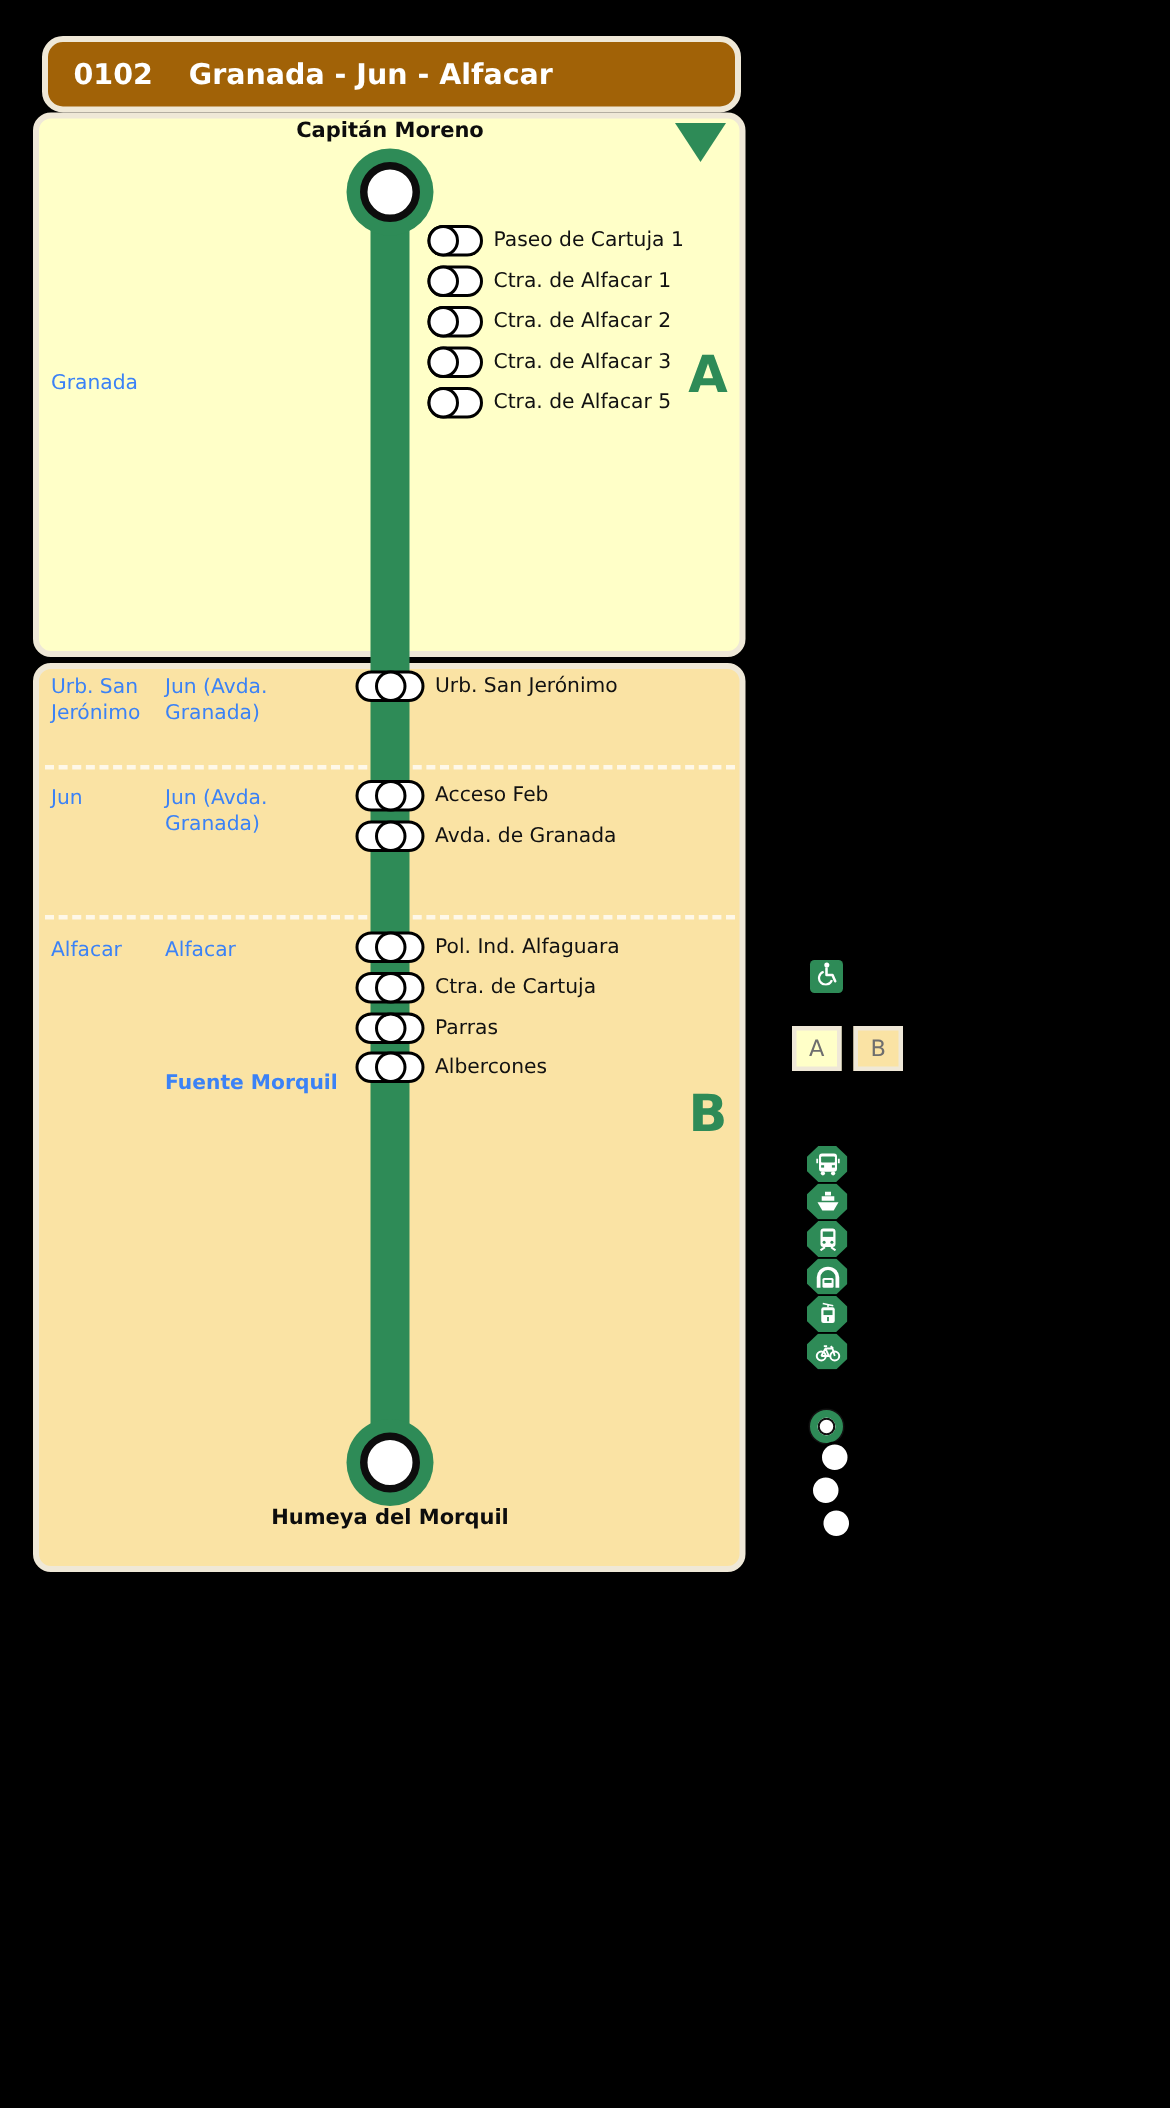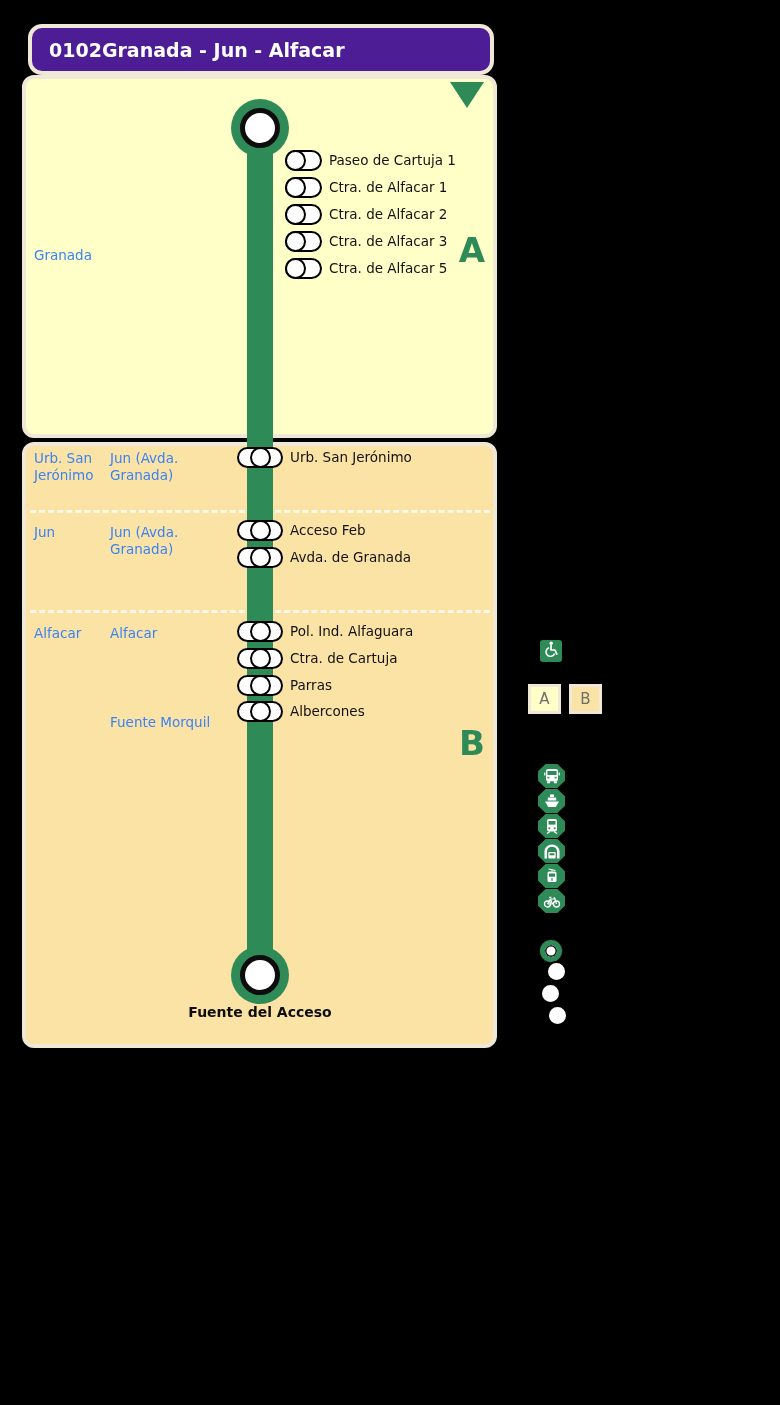--- a/index.html
+++ b/index.html
@@ -4,27 +4,27 @@
 <style>
   html,body { margin:0; padding:0; background:#000; }
   .canvas {
     position:relative; width:780px; height:1405px; background:#000;
     overflow:hidden; font-family:"DejaVu Sans","Liberation Sans",sans-serif;
   }
 
   
   .route-header {
     position:absolute; left:28px; top:24px; width:466px; height:51px;
-    box-sizing:border-box; background:#4c1d95;
+    box-sizing:border-box; background:#a16207;
     border:4px solid #EFE8D7; border-radius:14px;
     display:flex; align-items:center; color:#fff; font-weight:bold; font-size:19px;
     z-index:3;
   }
   .route-number { margin-left:17px; }
-  .route-name { }
+  .route-name { margin-left:24px; }
 
   
   .zone-panel {
     position:absolute; left:22px; width:475px; box-sizing:border-box;
     border:4px solid #EFE8D7; border-radius:12px; z-index:1;
   }
   .zone-a-panel { top:75px; height:363px; background:#FFFFC8; }
   .zone-b-panel { top:442px; height:606px; background:#FAE3A4; }
 
   
@@ -65,21 +65,21 @@
     position:absolute; top:0; width:21px; height:21px; background:#fff;
     border:2.5px solid #000; border-radius:50%; box-sizing:border-box;
   }
   .stop-a { left:248px;padding-left:37px; }  .stop-a .stop-glyph { width:37px; }  .stop-a .dot { left:0; }
   .stop-b { left:237px; }  .stop-b .stop-glyph { width:46px; }  .stop-b .dot { left:12.5px; }
   .stop-label { margin-left:7px; font-size:13.5px; color:#111; white-space:nowrap; line-height:21px; }
 
   .place-label { position:absolute; font-size:13.5px; color:#3b82f6; line-height:17px; z-index:4; }
   .col-municipality { left:34px; width:72px; }
   .col-nucleus { left:110px; width:92px; }
-  .col-nucleus-wide { left:110px; width:130px; }
+  .col-nucleus-wide { left:110px; width:130px;font-weight:bold; }
 
   .dashed-sep {
     position:absolute; left:30px; width:460px; height:0; z-index:4;
     border-top:3px dashed rgba(255,255,255,0.75);
   }
 
   
   .legend-access {
     position:absolute; left:540px; top:640px; width:22px; height:22px;
     background:#2E8B57; border-radius:3px;
@@ -120,20 +120,21 @@
   <div class="route-header">
     <span class="route-number">0102</span>
     <span class="route-name">Granada - Jun - Alfacar</span>
   </div>
 
   <div class="zone-panel zone-a-panel"></div>
   <div class="zone-panel zone-b-panel"></div>
 
   <div class="route-line"></div>
 
+  <div class="terminus-label origin-label">Capitán Moreno</div>
   <div class="terminus terminus-origin">
     <div class="terminus-inner"></div>
   </div>
   <div class="direction-triangle"></div>
 
   <div class="zone-letter zone-letter-a">A</div>
   <div class="zone-letter zone-letter-b">B</div>
 
   <div class="place-label col-municipality" style="top:247px">Granada</div>
 
@@ -230,21 +231,21 @@
     <span class="stop-glyph">
         <span class="pill"></span>
         <span class="dot"></span>
       </span>
     <span class="stop-label">Albercones</span>
   </div>
 
   <div class="terminus terminus-destination">
     <div class="terminus-inner"></div>
   </div>
-  <div class="terminus-label destination-label">Fuente del Acceso</div>
+  <div class="terminus-label destination-label">Humeya del Morquil</div>
 
   <div class="legend-access">
     <span>
       <svg width="16" height="16" viewBox="0 0 16 16">
         <circle cx="8.2" cy="2.3" r="1.7" fill="#fff"></circle>
         <path d="M8,4.6 L8,9 L12,9 L13.8,13.2" stroke="#fff" stroke-width="1.7" fill="none" stroke-linecap="round" stroke-linejoin="round"></path>
         <path d="M6.1,6.8 A4.4,4.4 0 1 0 11.6,12.4" stroke="#fff" stroke-width="1.5" fill="none"></path>
       </svg>
     </span>
   </div>

